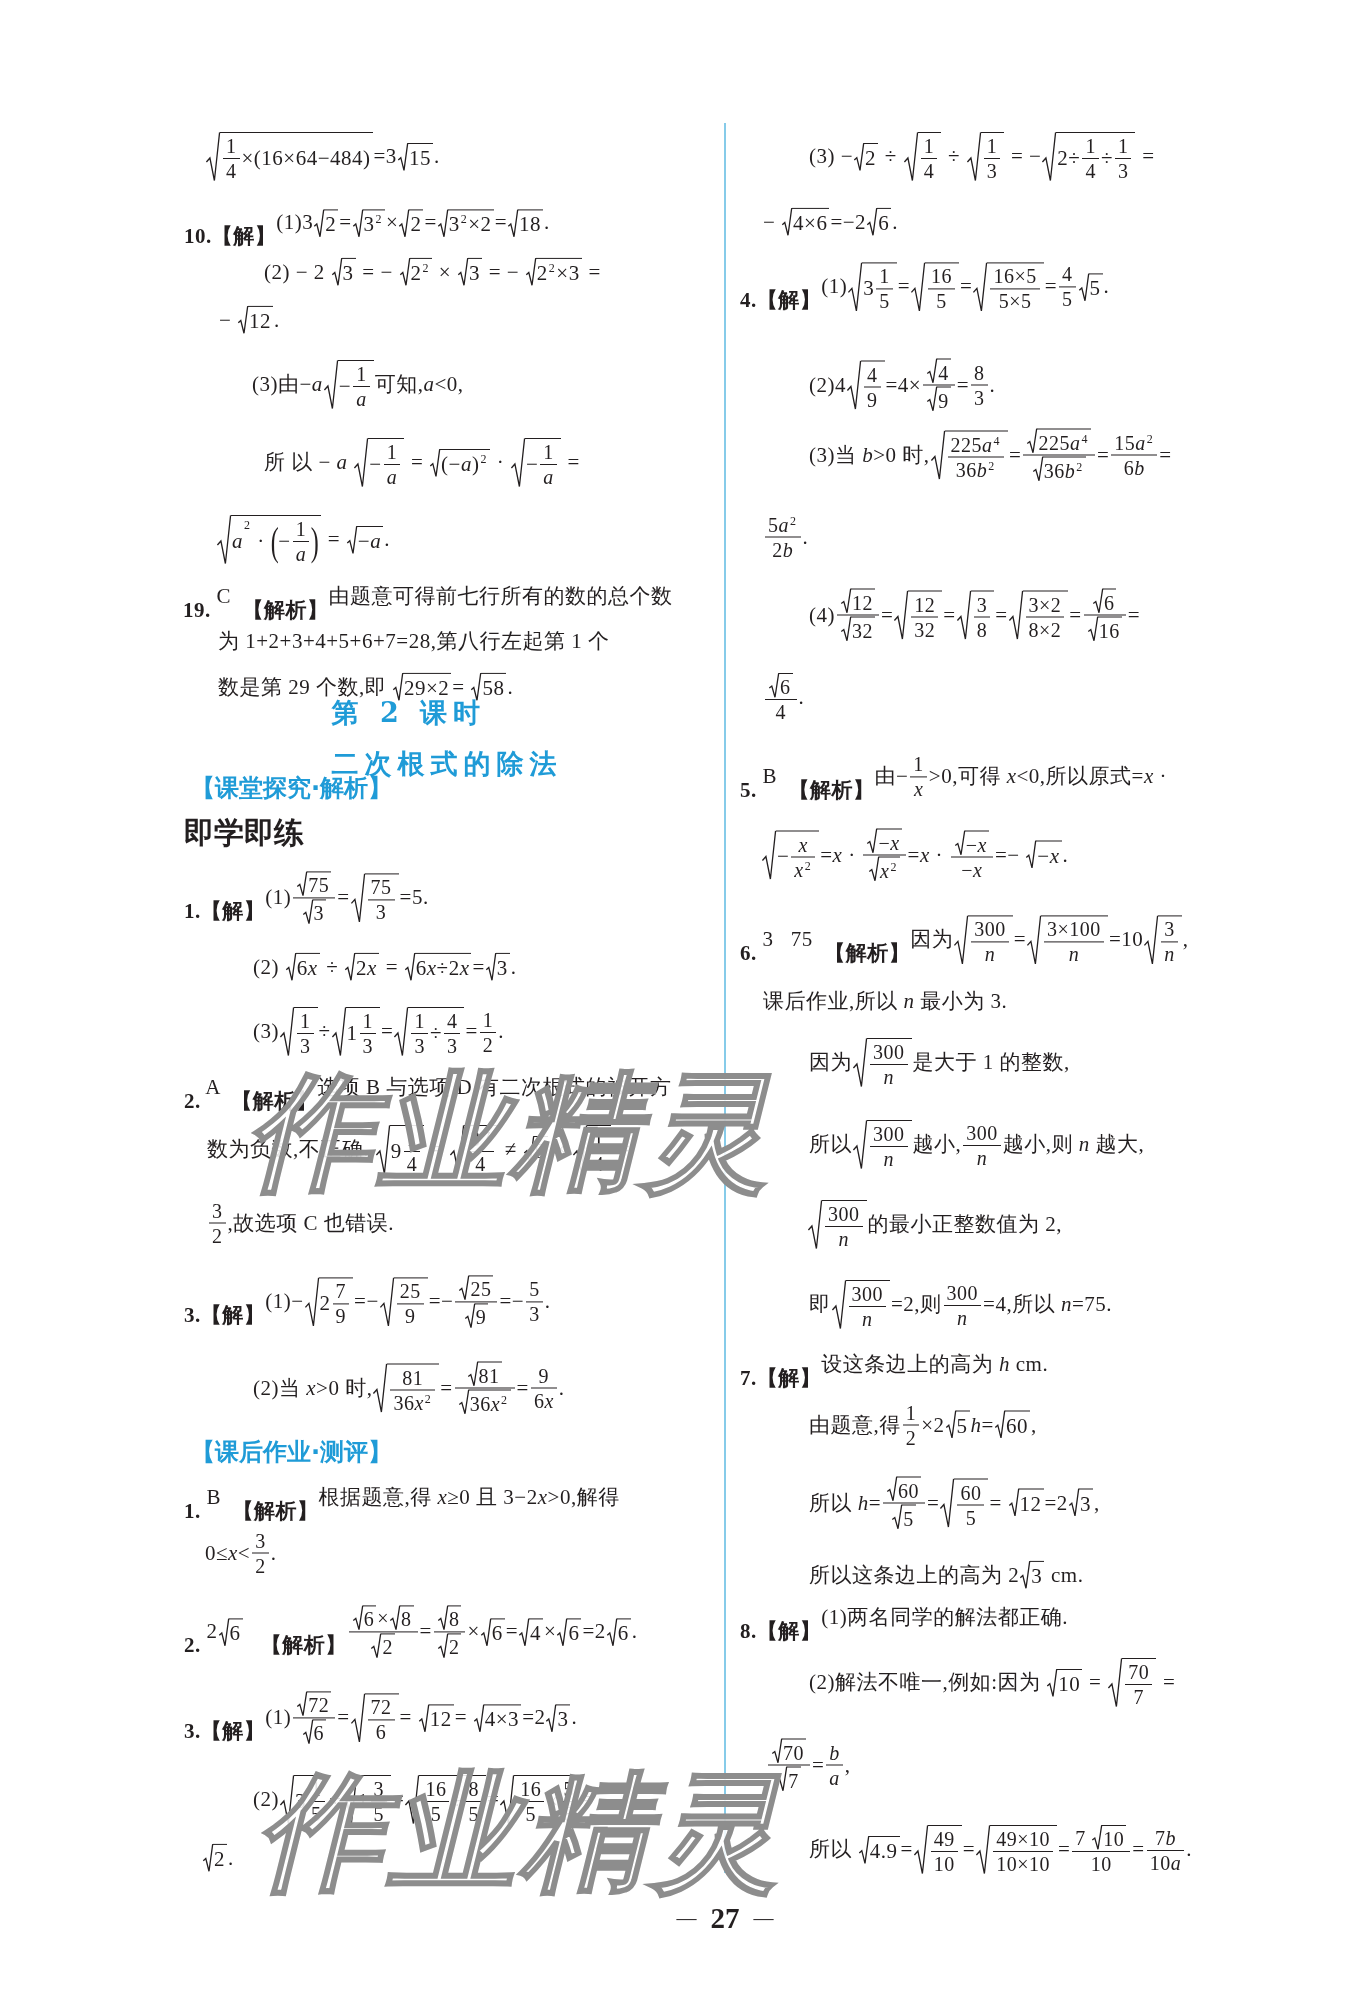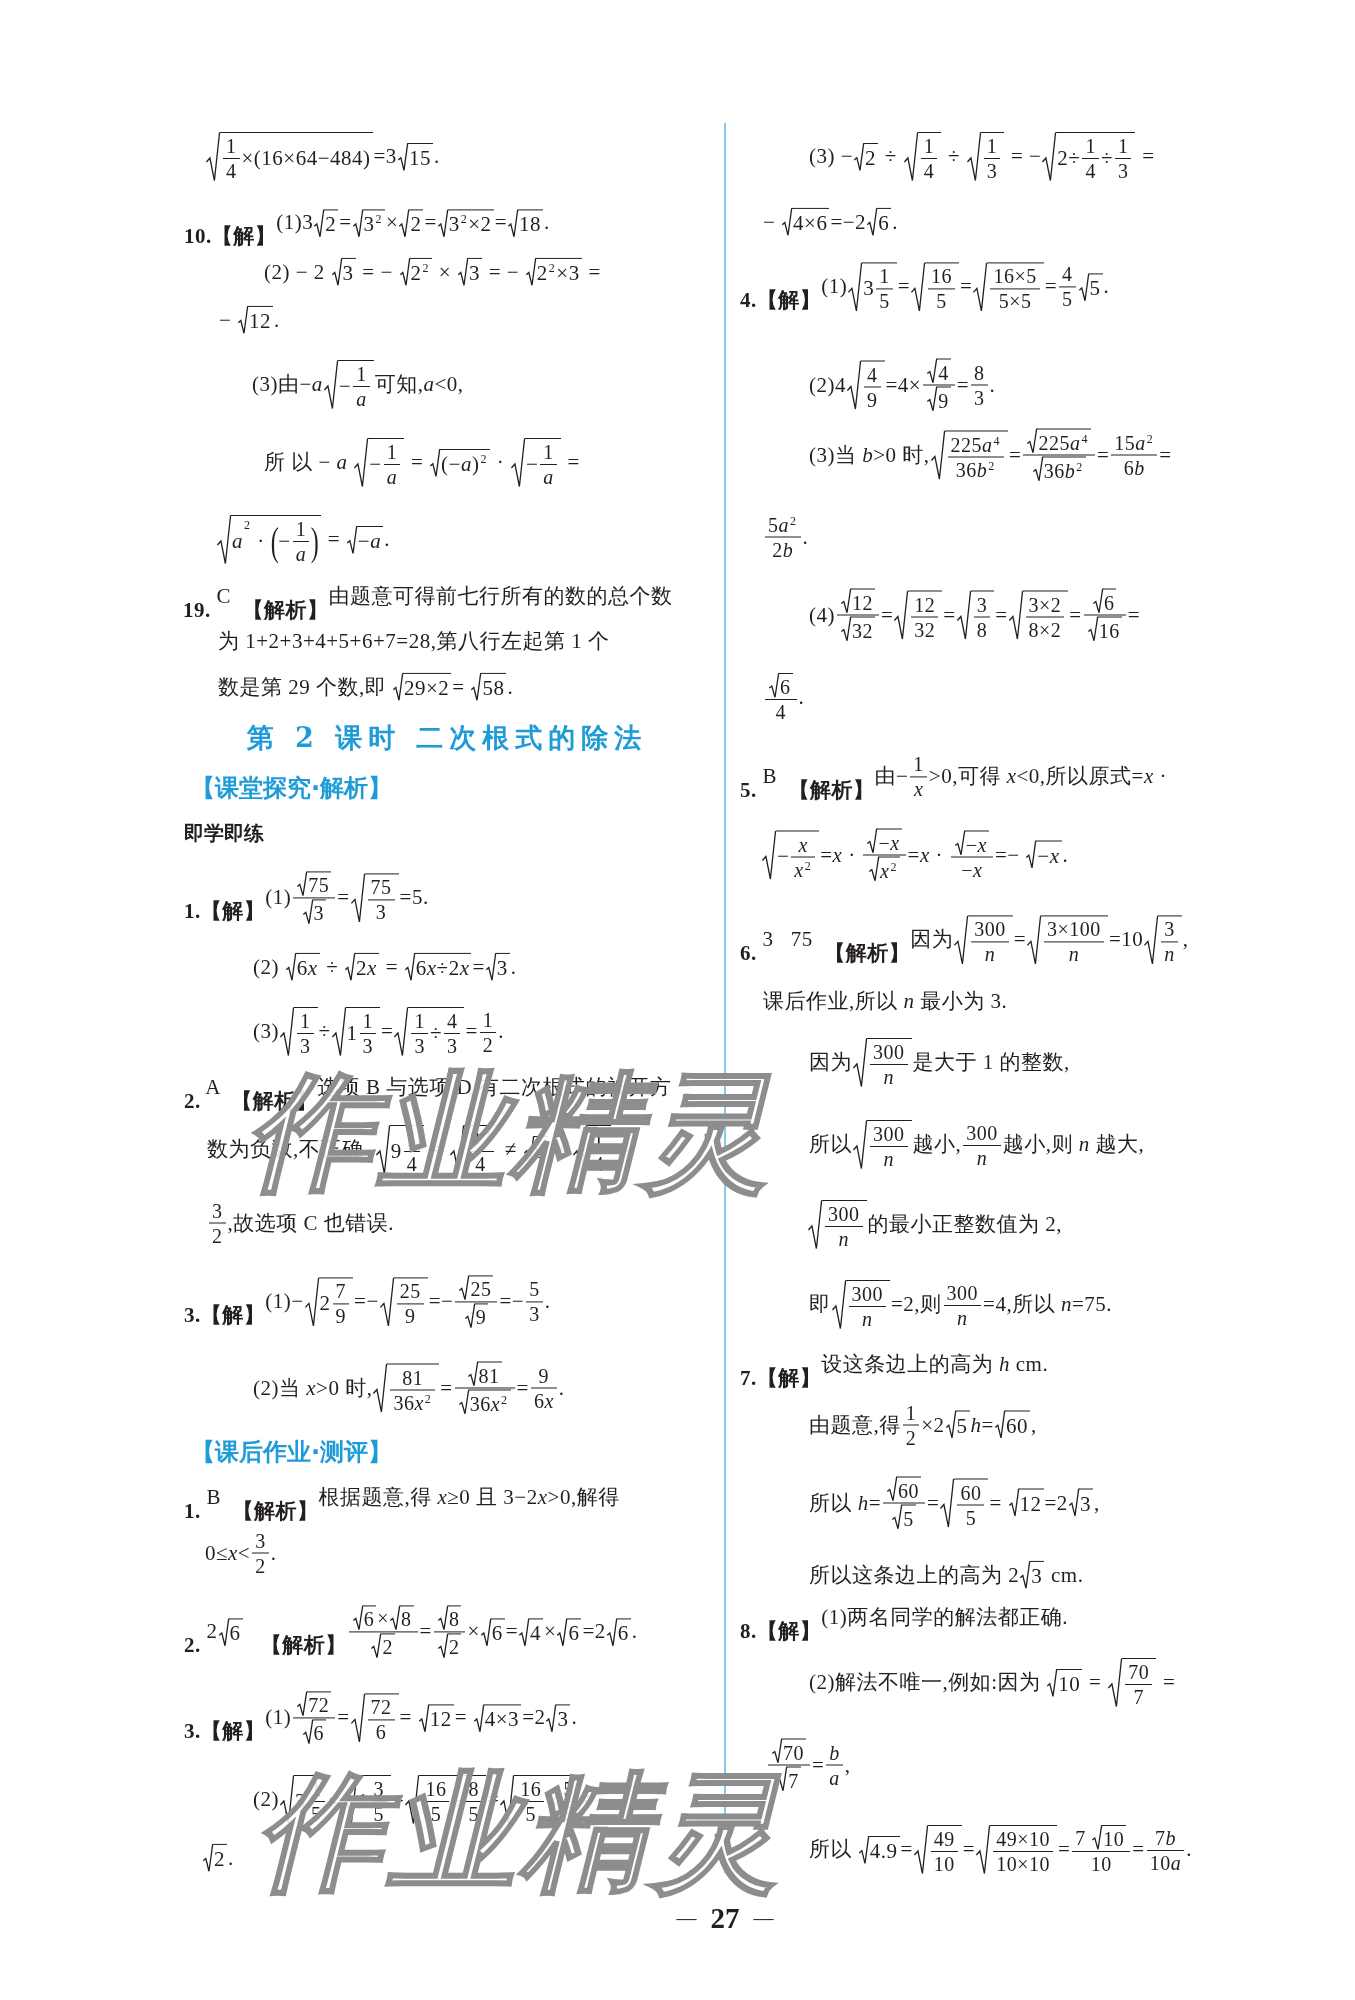--- a/index.html
+++ b/index.html
@@ -23,28 +23,28 @@
     .frac .num { display:flex; align-items:center; justify-content:center; border-bottom:1.3px solid var(--ink); padding:0 3px 1px 3px; }
     .frac .den { display:flex; align-items:center; justify-content:center; padding:1px 3px 0 3px; }
     .sqrt { display:inline-flex; align-items:stretch; margin:0 1px; }
     .sqrt .radw { position:relative; width:10px; flex:none; }
     .sqrt.tallrad .radw { width:14px; }
     .sqrt .radw svg { position:absolute; left:0; top:0; width:100%; height:100%; overflow:visible; }
     .sqrt .rb { display:inline-flex; align-items:center; border-top:1.3px solid var(--ink); padding:2px 2px 0 1px; }
     .lesson-heading {
       position:absolute; left:447px; top:738px; transform:translate(-50%,-50%);
       color:var(--accent); font-weight:bold; font-size:27px; letter-spacing:6px; white-space:nowrap;
-      display:flex; gap:15px; font-family:"DejaVu Serif","Liberation Serif",serif;
+      display:flex; gap:15px; font-family:"DejaVu Serif","Liberation Serif",serif;flex-direction:column;
     }
     .section-heading {
       position:absolute; transform:translateY(-50%); color:var(--accent); font-weight:bold;
       font-size:24px; white-space:nowrap; font-family:"DejaVu Sans","Liberation Sans",sans-serif;
     }
     .sub-heading {
-      position:absolute; transform:translateY(-50%); font-weight:bold; font-size:20px;
+      position:absolute; transform:translateY(-50%); font-weight:bold; font-size:30px;
       white-space:nowrap; font-family:"DejaVu Sans","Liberation Sans",sans-serif; color:var(--ink);
     }
     .watermark {
       position:absolute; font-family:"DejaVu Sans","Liberation Sans",sans-serif; font-weight:bold;
       font-size:128px; line-height:137px; letter-spacing:4px; white-space:nowrap;
       color:rgba(255,255,255,0.88); -webkit-text-stroke:2px var(--wm);
       transform:skewX(-14deg); transform-origin:left bottom; z-index:5; pointer-events:none;
     }
     .page-number {
       position:absolute; left:725px; top:1918px; transform:translate(-50%,-50%);

